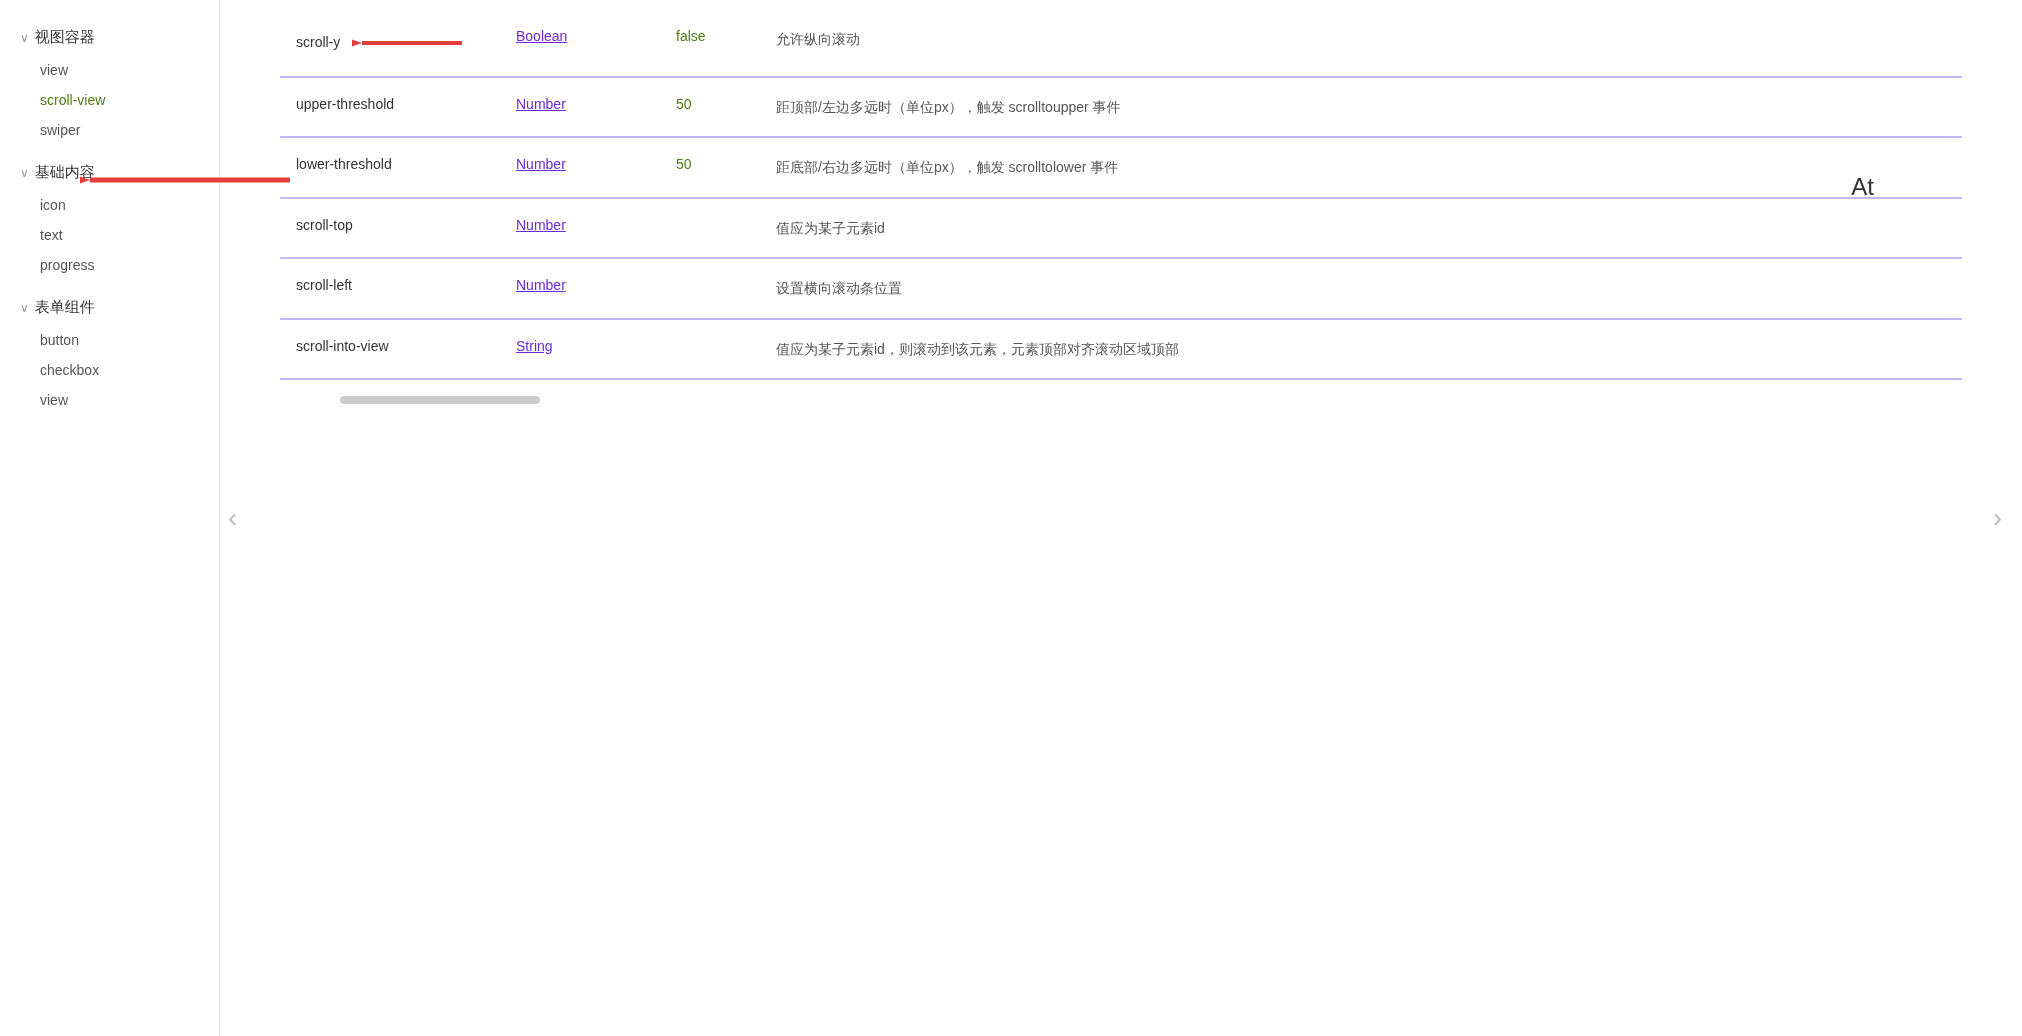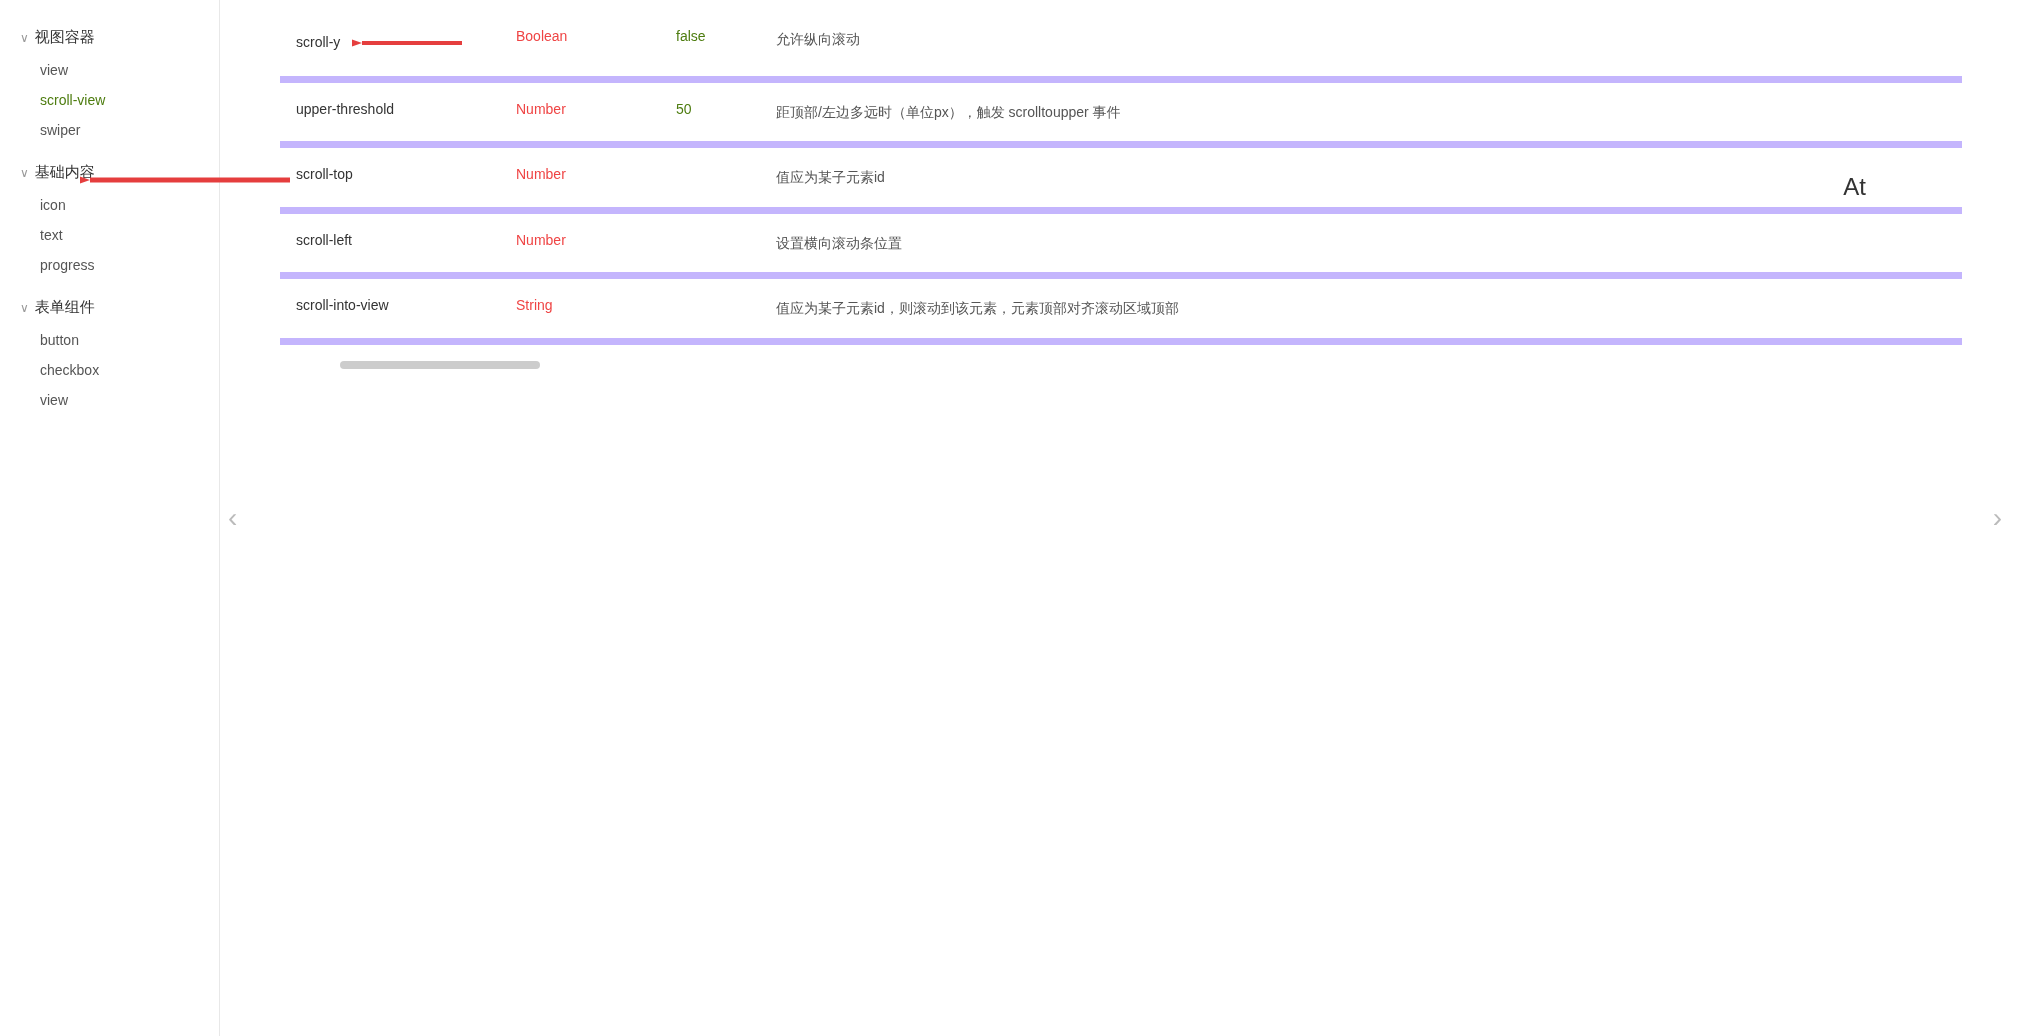--- a/index.html
+++ b/index.html
@@ -76,37 +76,38 @@
       right: 20px;
     }
 
     
     .attr-table {
       width: 100%;
       border-collapse: collapse;
       margin-top: 10px;
     }
     .attr-table tr {
-      border-bottom: 7px solid #c4b5fd;
+      border-bottom: 2px solid #c4b5fd;
     }
     .attr-table td {
       padding: 18px 16px;
       vertical-align: top;
       font-size: 14px;
       color: #333;
     }
     .attr-table td:first-child {
       width: 220px;
       font-weight: 400;
       color: #333;
       white-space: nowrap;
     }
     .attr-table td:nth-child(2) {
       width: 160px;
-      color: #ef4444;
+      color: #6d28d9;
+      text-decoration: underline;
     }
     .attr-table td:nth-child(3) {
       width: 100px;
       color: #4d7c0f;
     }
     .attr-table td:nth-child(4) {
       color: #555;
       line-height: 1.6;
     }
 
@@ -127,21 +128,21 @@
       height: 8px;
       background: #ccc;
       border-radius: 4px;
       margin: 10px 60px;
       width: 200px;
     }
 
     .at-badge {
       position: fixed;
       top: 173px;
-      right: 156px;
+      right: 148px;
       font-size: 24px;
       font-weight: 300;
       color: #333;
     }
 
     
     .page-wrapper {
       display: flex;
       width: 100%;
       height: 100%;
@@ -226,20 +227,26 @@
           <td>允许纵向滚动</td>
         </tr>
 
         <tr>
           <td>upper-threshold</td>
           <td>Number</td>
           <td>50</td>
           <td>距顶部/左边多远时（单位px），触发 scrolltoupper 事件</td>
         </tr>
 
+        <tr>
+          <td>lower-threshold</td>
+          <td>Number</td>
+          <td>50</td>
+          <td>距底部/右边多远时（单位px），触发 scrolltolower 事件</td>
+        </tr>
 
         <tr>
           <td>scroll-top</td>
           <td>Number</td>
           <td></td>
           <td>值应为某子元素id</td>
         </tr>
 
         <tr>
           <td>scroll-left</td>

